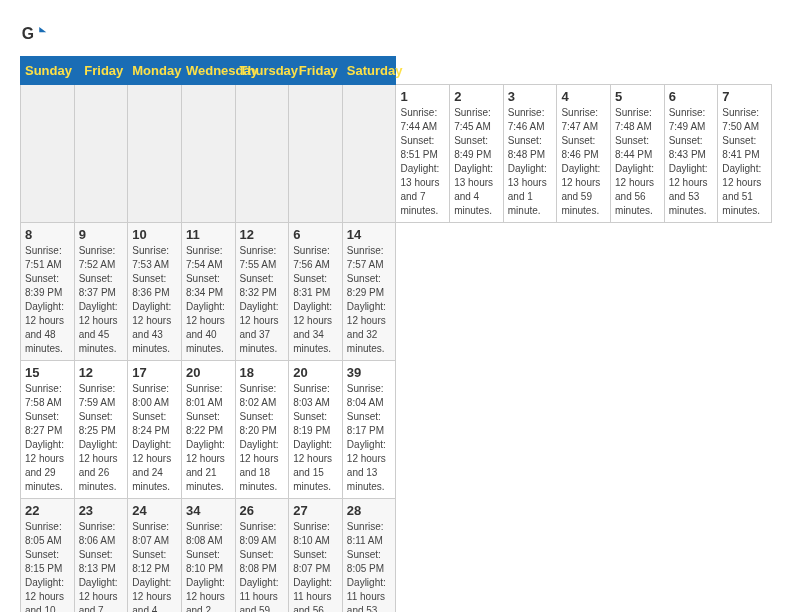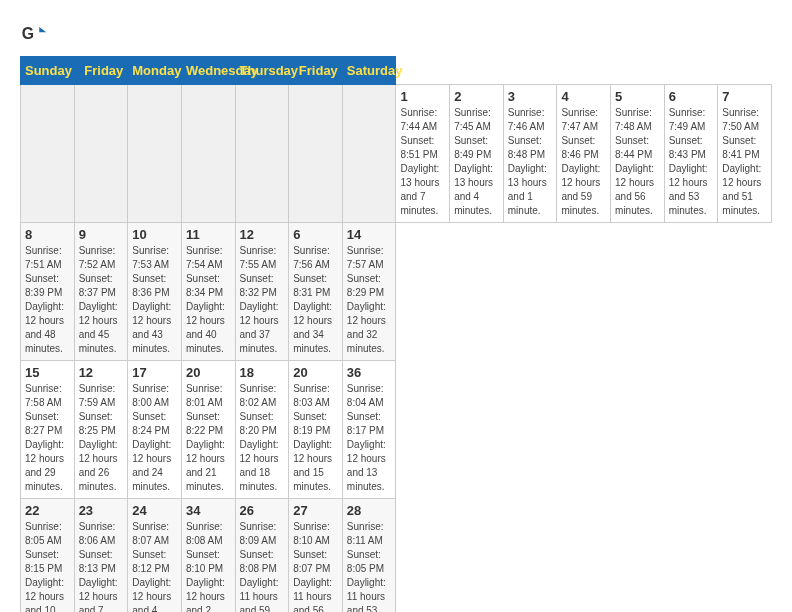--- a/index.html
+++ b/index.html
@@ -197,21 +197,21 @@
         </td>
         <td>
           <span class="day-number">18</span>
           <div class="day-content">Sunrise: 8:02 AM<br>Sunset: 8:20 PM<br>Daylight: 12 hours and 18 minutes.</div>
         </td>
         <td>
           <span class="day-number">20</span>
           <div class="day-content">Sunrise: 8:03 AM<br>Sunset: 8:19 PM<br>Daylight: 12 hours and 15 minutes.</div>
         </td>
         <td>
-          <span class="day-number">36</span>
+          <span class="day-number">39</span>
           <div class="day-content">Sunrise: 8:04 AM<br>Sunset: 8:17 PM<br>Daylight: 12 hours and 13 minutes.</div>
         </td>
       </tr>
       <tr>
         <td>
           <span class="day-number">22</span>
           <div class="day-content">Sunrise: 8:05 AM<br>Sunset: 8:15 PM<br>Daylight: 12 hours and 10 minutes.</div>
         </td>
         <td>
           <span class="day-number">23</span>

